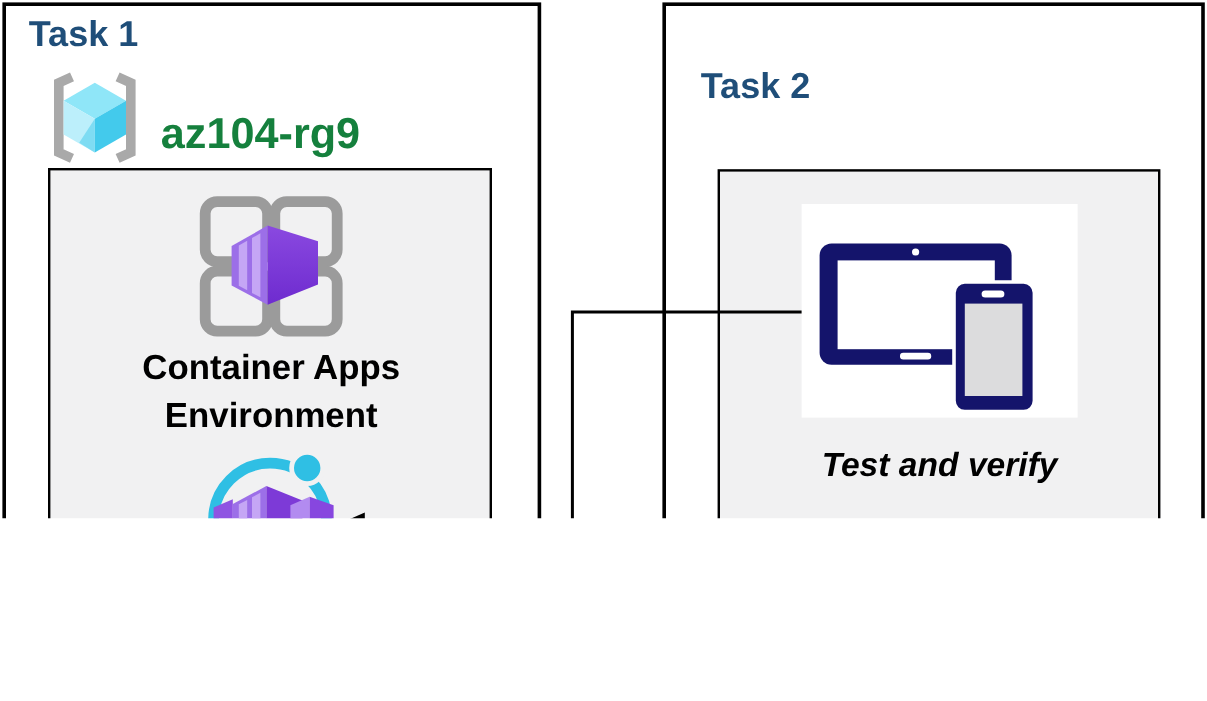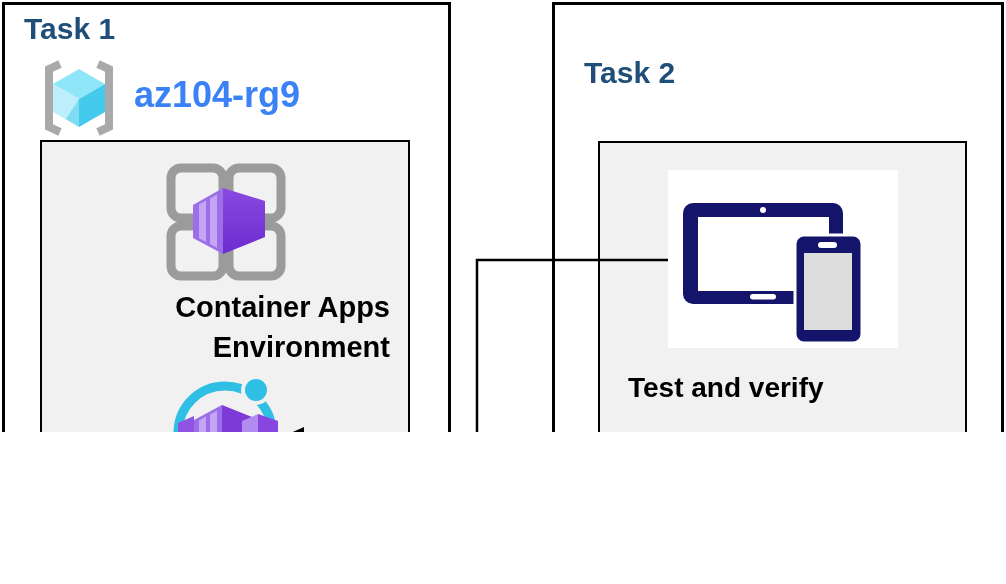--- a/index.html
+++ b/index.html
@@ -16,23 +16,23 @@
   .abs{position:absolute;}
   .task-panel{
     background:#ffffff;border:3px solid var(--border_black);
     box-sizing:border-box;z-index:1;
   }
   .inner-panel{
     background:var(--panel_fill);border:2px solid var(--border_black);
     box-sizing:border-box;z-index:2;
   }
   .task-title{font-size:30px;color:var(--title_blue);z-index:3;white-space:nowrap;}
-  .rg-name{font-size:36px;color:#3b82f6;z-index:3;white-space:nowrap;}
+  .rg-name{font-size:36px;color:#15803d;z-index:3;white-space:nowrap;margin-top:16px;}
   .icon-label{font-size:29px;text-align:center;line-height:40px;z-index:4;}
-  .verify-label{font-size:28px;z-index:7;}
+  .verify-label{font-size:28px;text-align:center;z-index:7;font-style:italic;}
   .icon{z-index:4;}
   #device-square{background:#ffffff;z-index:6;}
   #connector{z-index:5;pointer-events:none;}
 </style>
 </head>
 <body>
 
 <div id="canvas">
 
   <div class="abs task-panel" style="left:2px;top:2px;width:449px;height:578px;"></div>
@@ -64,21 +64,21 @@
       <rect x="66" y="8" width="52" height="50" rx="10"></rect>
       <rect x="8" y="66" width="52" height="50" rx="10"></rect>
       <rect x="66" y="66" width="52" height="50" rx="10"></rect>
     </g>
     <polygon points="30,45 60,28 60,94 30,78" fill="#9c6fe8"></polygon>
     <polygon points="36,44.6 43,40.6 43,81.9 36,78.2" fill="#c5a6f5"></polygon>
     <polygon points="47,38.4 54,34.4 54,87.8 47,84.1" fill="#c5a6f5"></polygon>
     <polygon points="60,28 102,41 102,77 60,94" fill="url(#gEnv)"></polygon>
   </svg>
 
-  <div class="abs icon-label" style="left:62px;top:287px;width:328px;text-align:right;">Container Apps Environment</div>
+  <div class="abs icon-label" style="left:62px;top:287px;width:328px;">Container Apps Environment</div>
 
   <svg class="abs icon" style="left:166px;top:374px;" width="122" height="122" viewBox="0 0 122 122">
     <circle cx="59" cy="59" r="47" fill="none" stroke="#2fbfe4" stroke-width="9"></circle>
     <polygon points="12,49 28,42 28,84 12,77" fill="#8f54e2"></polygon>
     <polygon points="28,46 56,31 56,94 28,79" fill="#9c6fe8"></polygon>
     <polygon points="33,46.3 40,42.6 40,82.4 33,78.7" fill="#c5a6f5"></polygon>
     <polygon points="44,40.4 51,36.7 51,88.3 44,84.6" fill="#c5a6f5"></polygon>
     <polygon points="56,31 86,43 86,82 56,94" fill="#7d3ad7"></polygon>
     <polygon points="76,47 92,40 92,84 76,91" fill="#b28bf0"></polygon>
     <polygon points="92,40 112,47 112,77 92,84" fill="#8746df"></polygon>

